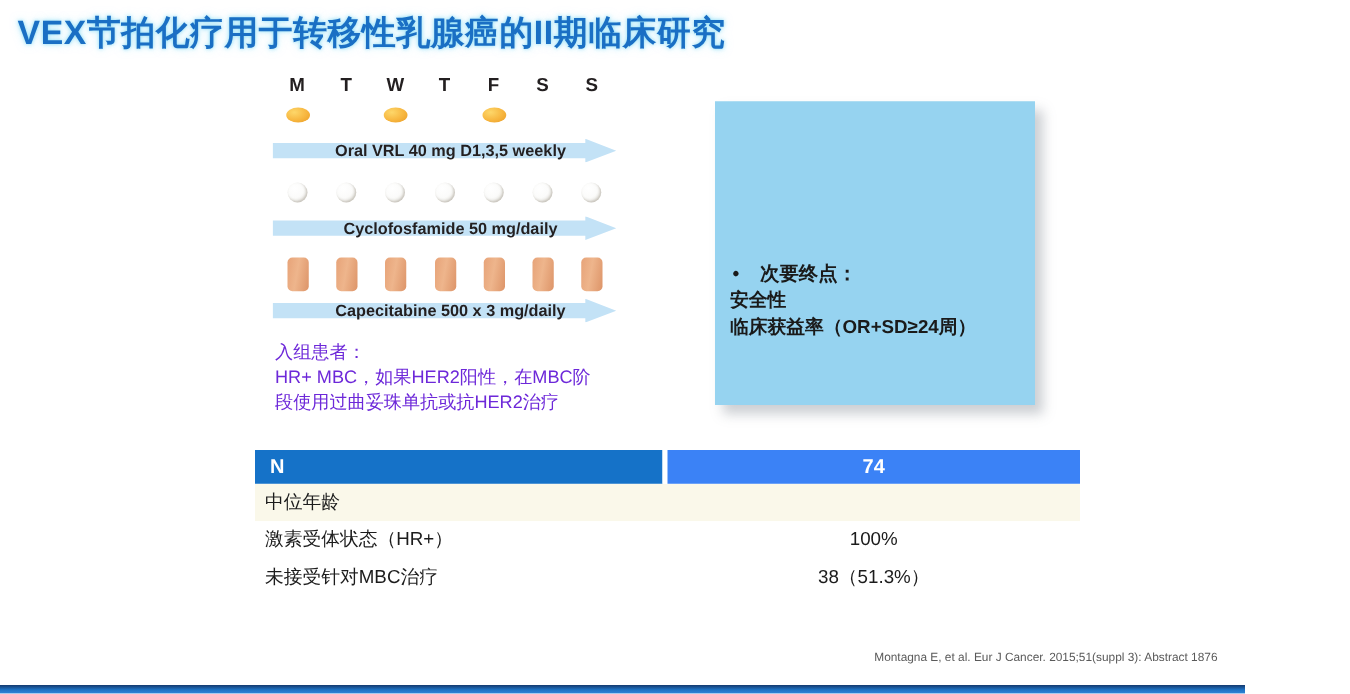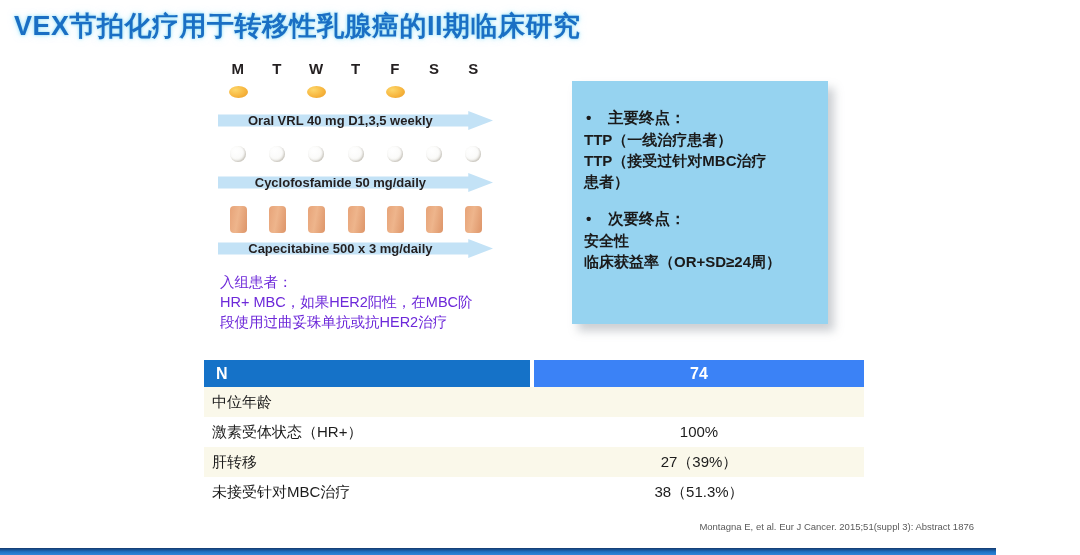--- a/index.html
+++ b/index.html
@@ -111,20 +111,21 @@
     left: 0;
     top: 0;
     width: 89%;
     height: 19px;
     line-height: 19px;
     text-align: center;
     font-size: 13px;
     font-weight: bold;
     color: #231f20;
     white-space: nowrap;
+    padding-left: 20px;
   }
   .gap-m { height: 14px; }
 
   
   #eligibility {
     position: absolute;
     left: 220px;
     top: 272px;
     width: 310px;
     font-size: 14.5px;
@@ -303,28 +304,20 @@
   </div>
 
   <div id="eligibility">
     <div>入组患者：</div>
     <div>HR+ MBC，如果HER2阳性，在MBC阶</div>
     <div>段使用过曲妥珠单抗或抗HER2治疗</div>
   </div>
 
   <div id="endpoints-box">
 
-    <div id="ep-primary" class="ep-group">
-      <div class="ep-heading">
-        <span class="ep-bullet">•</span><span>主要终点：</span>
-      </div>
-      <div class="ep-line">TTP（一线治疗患者）</div>
-      <div class="ep-line">TTP（接受过针对MBC治疗</div>
-      <div class="ep-line">患者）</div>
-    </div>
 
     <div id="ep-secondary" class="ep-group">
       <div class="ep-heading">
         <span class="ep-bullet">•</span><span>次要终点：</span>
       </div>
       <div class="ep-line">安全性</div>
       <div class="ep-line">临床获益率（OR+SD≥24周）</div>
     </div>
   </div>
 
@@ -335,24 +328,20 @@
       <div class="th-right">74</div>
     </div>
     <div id="table-body">
         <div class="tbl-row odd">
           <div class="td-left">中位年龄</div>
         </div>
         <div class="tbl-row even">
           <div class="td-left">激素受体状态（HR+）</div>
           <div class="td-right">100%</div>
         </div>
-        <div class="tbl-row odd">
-          <div class="td-left">肝转移</div>
-          <div class="td-right">27（39%）</div>
-        </div>
         <div class="tbl-row even">
           <div class="td-left">未接受针对MBC治疗</div>
           <div class="td-right">38（51.3%）</div>
         </div>
       </div>
   </div>
 
   <div id="citation">Montagna E, et al. Eur J Cancer. 2015;51(suppl 3): Abstract 1876</div>
   <div id="footer-bar"></div>
 </div>

